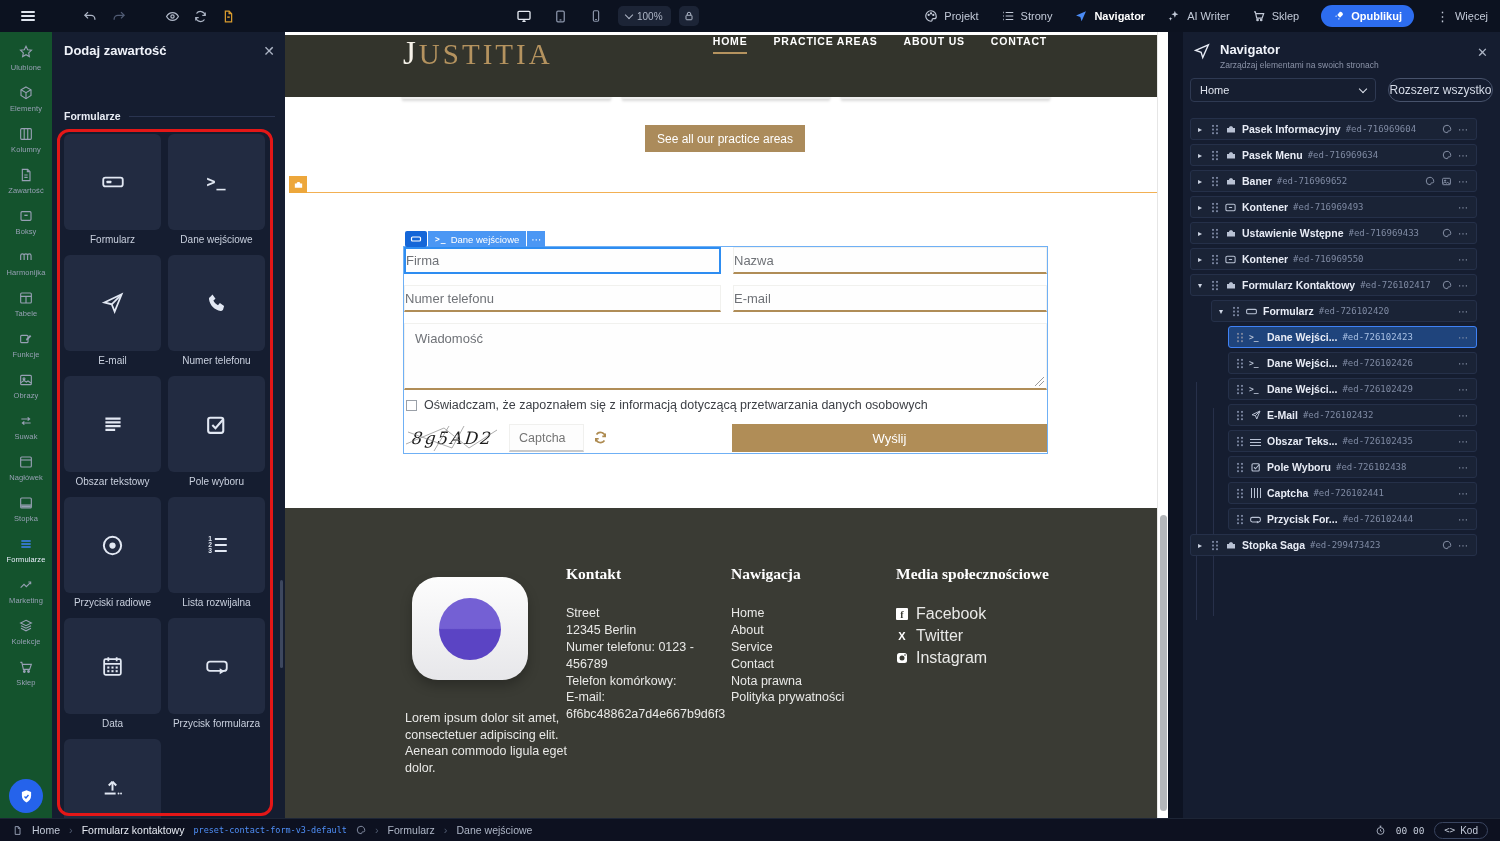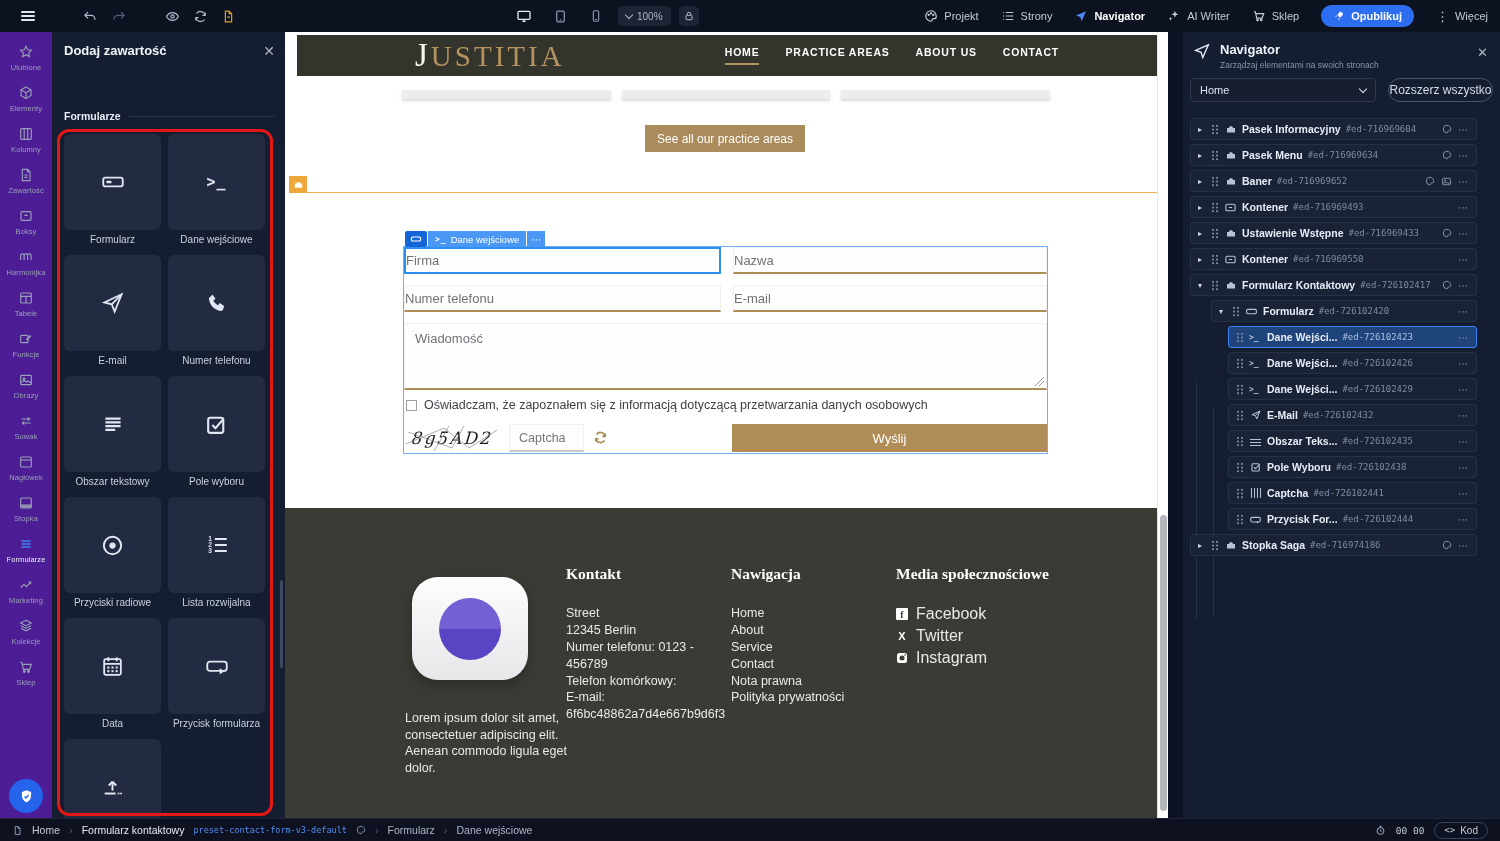--- a/index.html
+++ b/index.html
@@ -16,21 +16,21 @@
 .tb-center{position:absolute;left:510px;top:0;height:32px;display:flex;align-items:center;gap:8px}
 .zoom-pill{height:20px;background:#1c2436;border-radius:5px;display:flex;align-items:center;gap:5px;padding:0 8px;font-size:10px;color:#aeb6c6}
 .chev{width:6px;height:6px;border-left:1.4px solid currentColor;border-bottom:1.4px solid currentColor;transform:rotate(-45deg);margin-top:-2px}
 .sqbtn{width:20px;height:20px;background:#1c2436;border-radius:5px;display:flex;align-items:center;justify-content:center;color:#aeb6c6}
 .tb-right{position:absolute;right:12px;top:0;height:32px;display:flex;align-items:center;gap:22px}
 .tb-item{display:flex;align-items:center;gap:6px;font-size:11px;color:#c3cad8;cursor:pointer}
 .tb-item.active{color:#fff;font-weight:bold}
 .publish{display:flex;align-items:center;gap:6px;background:#2d6df0;color:#fff;font-size:11px;font-weight:bold;border-radius:11px;height:22px;padding:0 12px}
 .kebab{font-size:13px;color:#c3cad8;letter-spacing:0}
 
-.rail{position:absolute;left:0;top:32px;width:52px;bottom:23px;background:#4c1d95;display:flex;flex-direction:column;padding-top:5px}
+.rail{position:absolute;left:0;top:32px;width:52px;bottom:23px;background:#14532d;display:flex;flex-direction:column;padding-top:5px}
 .rail-item{width:52px;height:41px;display:flex;flex-direction:column;align-items:center;justify-content:center;gap:2px;color:#97a0b4;cursor:pointer}
 .rail-item span{font-size:7.5px;letter-spacing:.1px}
 .rail-item.active{color:#e9eefb}
 .rail-item.active .ric{color:#3f82f6}
 .ric{color:#97a0b4;display:flex;align-items:center;justify-content:center;height:17px}
 .rail-item.active .ric{color:#3f82f6}
 .badge{position:absolute;left:9px;bottom:5px;width:34px;height:34px;border-radius:50%;background:#2563eb;display:flex;align-items:center;justify-content:center}
 
 .panel{position:absolute;left:52px;top:32px;width:233px;bottom:23px;background:#151d30}
 .panel-title-row{position:absolute;left:12px;right:10px;top:11px;display:flex;align-items:center;justify-content:space-between}
@@ -48,21 +48,21 @@
 .section-rule{flex:1;height:1px;background:#2a3450}
 .tiles{position:absolute;left:12px;top:102px;width:205px;display:flex;flex-wrap:wrap;column-gap:7px;row-gap:2px}
 .tile{width:97px;display:flex;flex-direction:column;align-items:center;cursor:pointer}
 .tile-card{width:97px;height:96px;background:#222b41;border-radius:6px;display:flex;align-items:center;justify-content:center;color:#e2e8f3}
 .tile-label{font-size:10px;color:#c9d0de;margin:4px 0 8px;white-space:nowrap}
 .term-glyph{font-family:"DejaVu Sans Mono",monospace;font-size:15px;font-weight:bold;letter-spacing:1px}
 .panel-scroll{position:absolute;right:2px;top:548px;width:3px;height:88px;border-radius:2px;background:#3d475e}
 .red-frame{position:absolute;left:5px;right:12px;top:97px;height:687px;border:3.5px solid #e41717;border-radius:12px;pointer-events:none;z-index:60}
 
 .canvas{position:absolute;left:285px;top:32px;width:883px;bottom:23px;background:#fff;overflow:hidden}
-.site-header{position:absolute;left:12px;top:3px;width:100%;height:41px;background:#33342c;z-index:3;display:flex;align-items:center}
+.site-header{position:absolute;left:0;top:3px;width:100%;height:62px;background:#33342c;z-index:3;display:flex;}
 .site-logo{margin-left:118px;font-family:"Liberation Serif",serif;font-size:29px;letter-spacing:3px;color:#b5935f}
 .site-logo b{color:#f7f3ea;font-weight:normal;font-size:33px}
 .site-nav{position:absolute;right:121px;display:flex;gap:26px}
 .site-nav a{font-size:10.5px;font-weight:bold;letter-spacing:.8px;color:#fff;text-decoration:none;padding-bottom:5px}
 .site-nav a.cur{border-bottom:2px solid #b5935f}
 .cards{position:absolute;top:58px;left:117px;width:648px;height:9px;display:flex;gap:11px;z-index:1}
 .cards i{flex:1;background:#ededed;box-shadow:0 2px 3px rgba(0,0,0,.15)}
 .cta{position:absolute;left:360px;top:93px;width:160px;height:27px;background:#ab8b5b;color:#fff;font-size:12px;display:flex;align-items:center;justify-content:center;cursor:pointer}
 .sec-marker{position:absolute;left:4px;top:144px;width:18px;height:17px;background:#eda73b;display:flex;align-items:center;justify-content:center;color:#fff;z-index:2}
 .sec-line{position:absolute;left:4px;right:10px;top:160px;border-top:1px solid #f2b053}
@@ -922,21 +922,21 @@
       </div>
     <div class="trow">
         <span class="caret">▸</span>
         <span class="handle"></span>
         <span class="ticon">
           <svg width="12" height="12" viewBox="0 0 24 24" fill="currentColor">
             <path d="M4 10h4c0-2.2 1.3-3.5 4-3.5S16 7.8 16 10h4v9H4z"></path>
           </svg>
         </span>
         <span class="tname">Stopka Saga</span>
-        <span class="tid">#ed-716974186</span>
+        <span class="tid">#ed-299473423</span>
         <span class="tsp"></span>
         <span class="t-right">
           <svg width="10" height="10" viewBox="0 0 24 24" fill="none" stroke="currentColor" stroke-width="2.2">
             <path d="M12 3a9 9 0 000 18c2 0 1.8-1.5 1.8-2.4 0-1.2 1-2.1 2.2-2.1h1.6A3.4 3.4 0 0021 13.1C21 7.5 17 3 12 3z"></path>
           </svg>
           <span class="tdots">⋯</span>
         </span>
       </div>
   </div>
 </aside>

